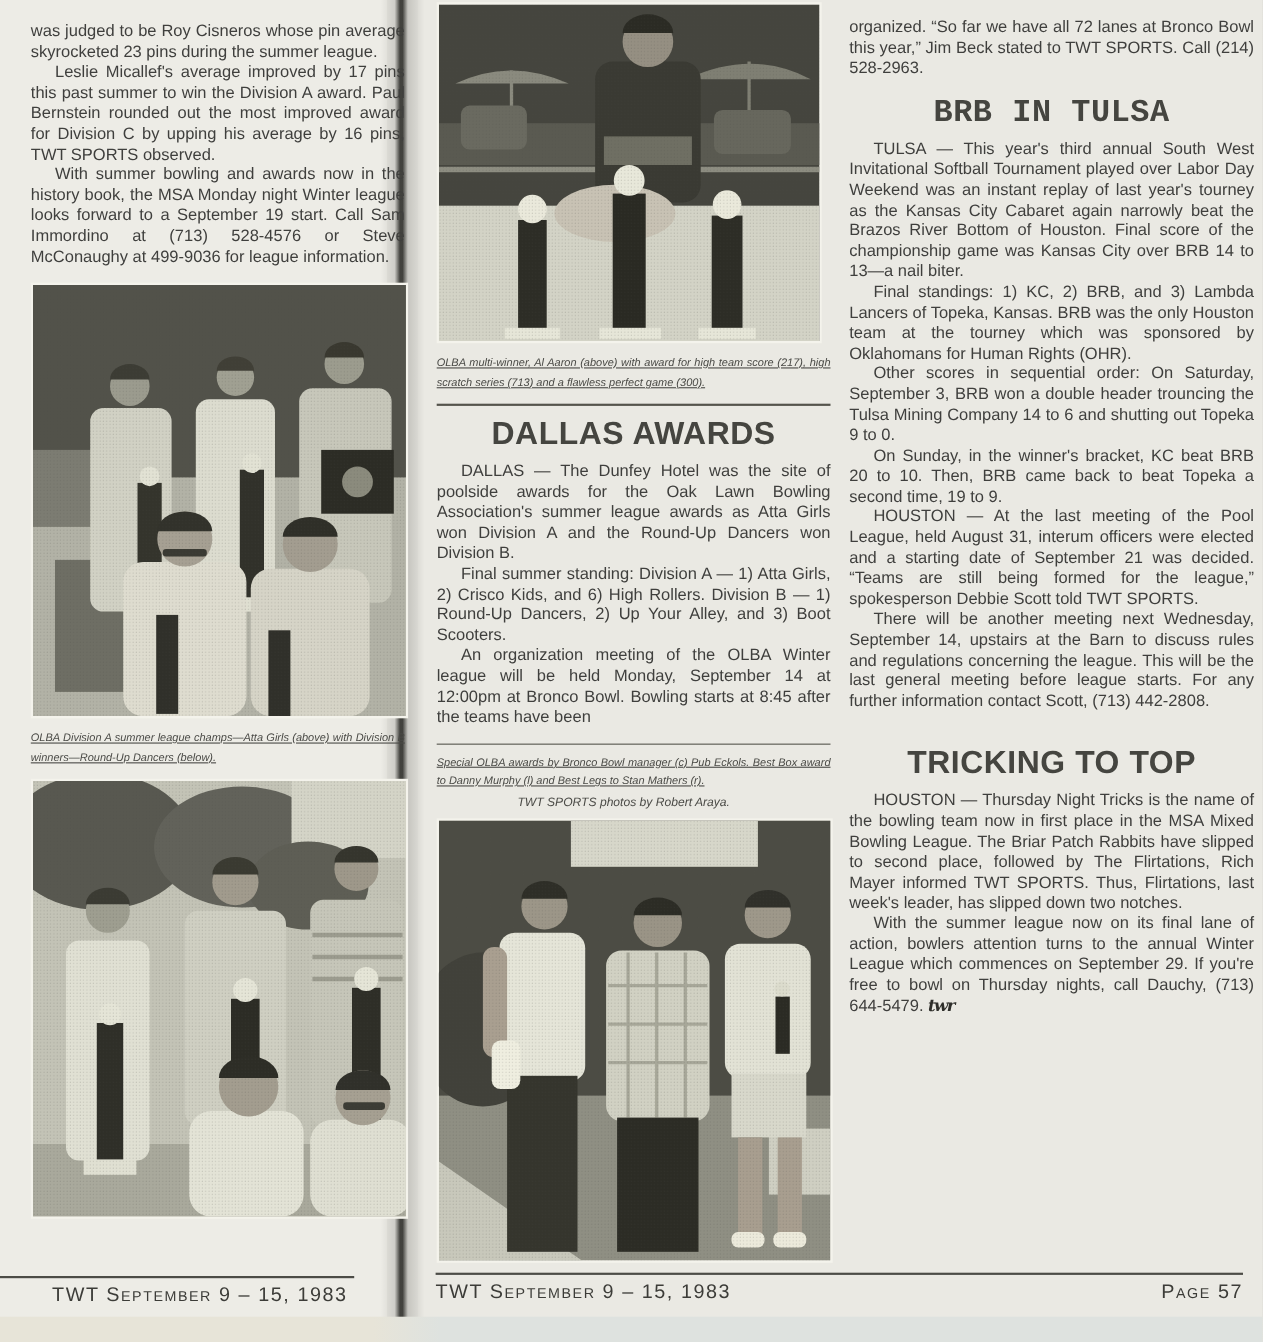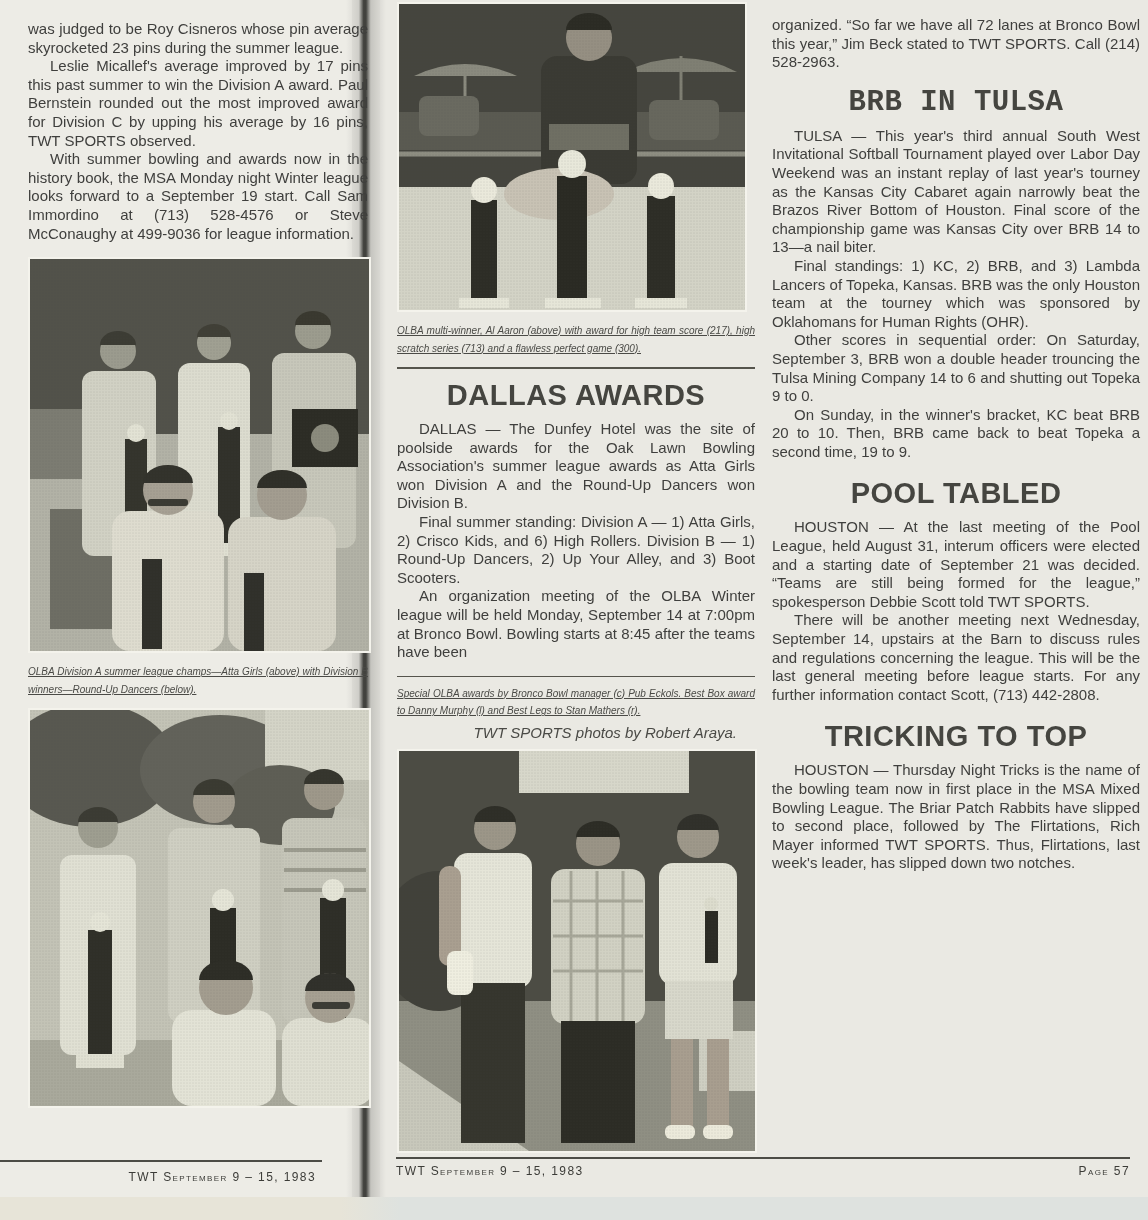--- a/index.html
+++ b/index.html
@@ -14,34 +14,34 @@
 
   .col{position:absolute;}
   .col-left{left:28px;top:20px;width:340px;}
   .col-mid{left:397px;top:2px;width:358px;}
   .col-right{left:772px;top:16px;width:368px;}
 
   .para{font-size:15px;line-height:18.6px;text-align:justify;margin:0;color:#3f3f3d;}
   .para.indent{text-indent:22px;}
 
   .caption{font-size:10px;line-height:17.5px;font-style:italic;text-align:justify;color:#4a4a46;margin:0;text-decoration:underline;}
-  .credit{font-size:15px;font-style:italic;text-align:right;color:#4a4a46;margin:4px 18px 0 0;}
+  .credit{font-size:11px;font-style:italic;text-align:center;color:#4a4a46;margin:4px 18px 0 0;}
 
   .headline{font-size:29px;font-weight:bold;text-align:center;letter-spacing:0.5px;
             color:#454540;margin:10px 0 8px 0;font-family:"Liberation Sans",sans-serif;}
   .rule{border:none;border-top:2px solid #55544c;margin:10px 0 0 0;}
 
   .photo{display:block;background:#f4f3ec;padding:2px;box-sizing:border-box;}
   .photo svg{display:block;}
 
   .footer-left{position:absolute;left:0;top:1160px;width:316px;border-top:2px solid #4c4c46;
                text-align:right;padding:5px 6px 0 0;}
   .footer-right{position:absolute;left:396px;top:1157px;width:734px;border-top:2px solid #4c4c46;
                display:flex;justify-content:space-between;padding-top:5px;}
-  .footer-text{font-size:12px;letter-spacing:1.4px;color:#3c3c38;font-variant:small-caps;
+  .footer-text{font-size:18px;letter-spacing:1.4px;color:#3c3c38;font-variant:small-caps;
                font-family:"Liberation Sans",sans-serif;}
   .twt-mark{font-family:"DejaVu Serif",serif;font-style:italic;font-weight:bold;
             letter-spacing:-1.5px;font-size:15px;color:#2e2e2a;}
 </style>
 </head>
 <body>
 
 <div class="page">
   <div class="gutter"></div>
 
@@ -188,21 +188,21 @@
       </svg>
     </div>
 
     <p class="caption" style="margin-top:10px;">OLBA multi-winner, Al Aaron (above) with award for high team score (217), high scratch series (713) and a flawless perfect game (300).</p>
 
     <hr class="rule">
     <h2 class="headline">DALLAS AWARDS</h2>
 
     <p class="para indent">DALLAS — The Dunfey Hotel was the site of poolside awards for the Oak Lawn Bowling Association's summer league awards as Atta Girls won Division A and the Round-Up Dancers won Division B.</p>
     <p class="para indent">Final summer standing: Division A — 1) Atta Girls, 2) Crisco Kids, and 6) High Rollers. Division B — 1) Round-Up Dancers, 2) Up Your Alley, and 3) Boot Scooters.</p>
-    <p class="para indent">An organization meeting of the OLBA Winter league will be held Monday, September 14 at 7:00pm at Bronco Bowl. Bowling starts at 8:45 after the teams have been</p>
+    <p class="para indent">An organization meeting of the OLBA Winter league will be held Monday, September 14 at 12:00pm at Bronco Bowl. Bowling starts at 8:45 after the teams have been</p>
 
     <hr class="rule" style="margin-top:14px;border-top-width:1.5px;">
     <p class="caption" style="margin-top:8px;">Special OLBA awards by Bronco Bowl manager (c) Pub Eckols. Best Box award to Danny Murphy (l) and Best Legs to Stan Mathers (r).</p>
     <p class="credit">TWT SPORTS photos by Robert Araya.</p>
 
     <div class="photo" style="margin-top:8px;width:360px;">
       <svg width="356" height="400" viewBox="0 0 356 400" xmlns="http://www.w3.org/2000/svg">
         <defs>
             <pattern id="ht4" width="3" height="3" patternUnits="userSpaceOnUse">
           <circle cx="1" cy="1" r="0.55" fill="#4a4a42" opacity="0.22"></circle>
@@ -250,26 +250,29 @@
 
   <div class="col col-right">
     <p class="para">organized. “So far we have all 72 lanes at Bronco Bowl this year,” Jim Beck stated to TWT SPORTS. Call (214) 528-2963.</p>
 
     <h2 class="headline" style="margin-top:14px;font-family:Liberation Mono, monospace;">BRB IN TULSA</h2>
     <p class="para indent">TULSA — This year's third annual South West Invitational Softball Tournament played over Labor Day Weekend was an instant replay of last year's tourney as the Kansas City Cabaret again narrowly beat the Brazos River Bottom of Houston. Final score of the championship game was Kansas City over BRB 14 to 13—a nail biter.</p>
     <p class="para indent">Final standings: 1) KC, 2) BRB, and 3) Lambda Lancers of Topeka, Kansas. BRB was the only Houston team at the tourney which was sponsored by Oklahomans for Human Rights (OHR).</p>
     <p class="para indent">Other scores in sequential order: On Saturday, September 3, BRB won a double header trouncing the Tulsa Mining Company 14 to 6 and shutting out Topeka 9 to 0.</p>
     <p class="para indent">On Sunday, in the winner's bracket, KC beat BRB 20 to 10. Then, BRB came back to beat Topeka a second time, 19 to 9.</p>
 
-    <h2 class="headline" style="margin-top:16px;">POOL TABLED</h2>
     <p class="para indent">HOUSTON — At the last meeting of the Pool League, held August 31, interum officers were elected and a starting date of September 21 was decided. “Teams are still being formed for the league,” spokesperson Debbie Scott told TWT SPORTS.</p>
     <p class="para indent">There will be another meeting next Wednesday, September 14, upstairs at the Barn to discuss rules and regulations concerning the league. This will be the last general meeting before league starts. For any further information contact Scott, (713) 442-2808.</p>
 
-    <h2 class="headline" style="margin-top:16px;">TRICKING TO TOP</h2>
+    <h2 class="headline" style="margin-top:31px;">TRICKING TO TOP</h2>
     <p class="para indent">HOUSTON — Thursday Night Tricks is the name of the bowling team now in first place in the MSA Mixed Bowling League. The Briar Patch Rabbits have slipped to second place, followed by The Flirtations, Rich Mayer informed TWT SPORTS. Thus, Flirtations, last week's leader, has slipped down two notches.</p>
+    <div class="para indent">
+      <span>With the summer league now on its final lane of action, bowlers attention turns to the annual Winter League which commences on September 29. If you're free to bowl on Thursday nights, call Dauchy, (713) 644-5479.</span>
+      <span class="twt-mark">twr</span>
+    </div>
   </div>
 
   <div class="footer-left">
     <span class="footer-text">TWT September 9 – 15, 1983</span>
   </div>
   <div class="footer-right">
     <span class="footer-text">TWT September 9 – 15, 1983</span>
     <span class="footer-text">Page 57</span>
   </div>
 

